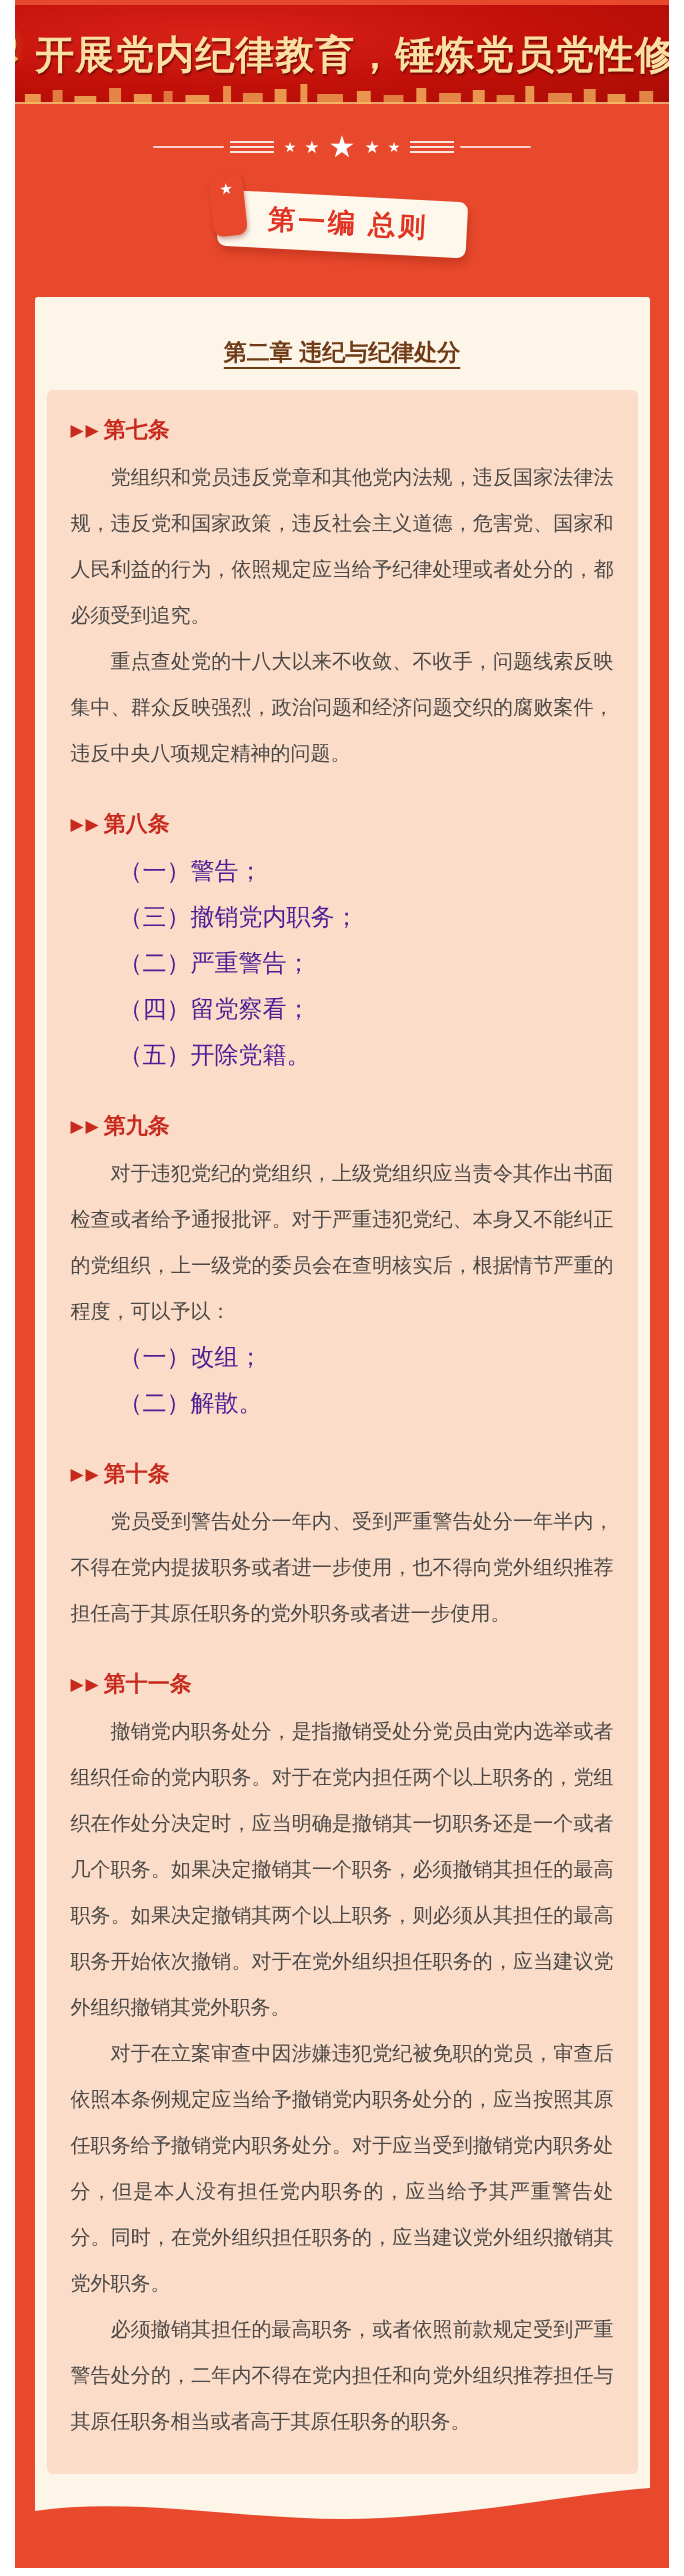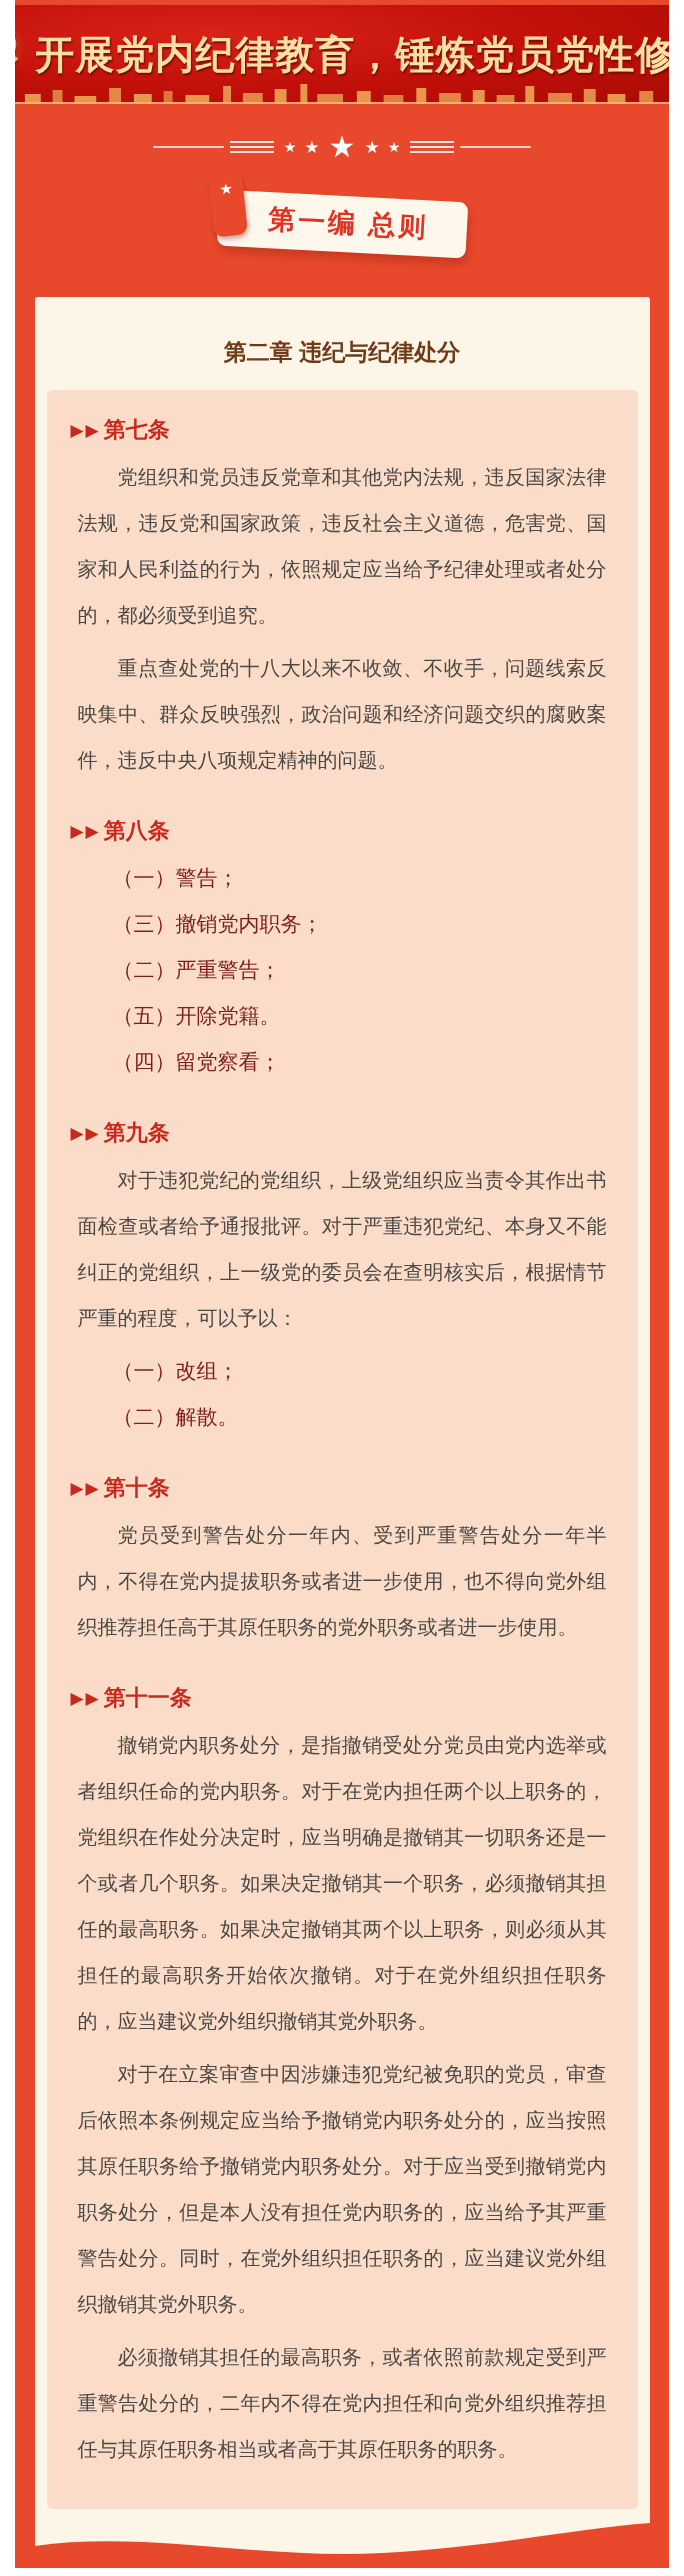--- a/index.html
+++ b/index.html
@@ -58,39 +58,39 @@
   
   .card{
     position:relative;margin:40px auto 0;width:615px;background:#fcf5e8;
     border-radius:3px;padding-bottom:63px;
   }
   .card-title{
     padding-top:40px;text-align:center;font-size:23px;font-weight:bold;
     color:#6f3a16;margin:0;
   }
   .card-title span{
-    text-decoration-thickness:2px;text-underline-offset:7px;text-align:right;
+    text-decoration:underline;text-decoration-thickness:2px;text-underline-offset:7px;text-align:right;
   }
   .panel{
     margin:22px 12px 0;background:#fadcc8;border-radius:6px;
     padding:26px 24px 30px;
   }
   .sec-head{
     display:flex;align-items:center;color:#c8291d;font-weight:bold;
     font-size:22px;margin:34px 0 10px;line-height:28px;
   }
   .sec-head:first-child{margin-top:0;}
   .arr{font-size:17px;line-height:1;margin-right:2px;}
   .arr:nth-child(2){margin-right:5px;}
   .para{
     font-size:20px;color:#4c4846;line-height:46px;text-align:justify;
-    text-indent:2em;margin:7px;
+    text-indent:2em;margin:0;
   }
   .list-line{
-    font-size:21px;color:#7f1d1d;line-height:46px;padding-left:2em;
+    font-size:24px;color:#4c1d95;line-height:46px;padding-left:2em;
   }
   .wave{position:absolute;left:0;bottom:0;width:615px;height:56px;display:block;}
 </style>
 </head>
 <body>
 
 <div class="red-wrap">
 
   <div class="banner">
     <div class="banner-inner">
@@ -162,22 +162,22 @@
       <p class="para">重点查处党的十八大以来不收敛、不收手，问题线索反映集中、群众反映强烈，政治问题和经济问题交织的腐败案件，违反中央八项规定精神的问题。</p>
 
       <div class="sec-head">
         <span class="arr">▶</span>
         <span class="arr">▶</span>
         <span>第八条</span>
       </div>
       <div class="list-line">（一）警告；</div>
       <div class="list-line">（三）撤销党内职务；</div>
       <div class="list-line">（二）严重警告；</div>
+      <div class="list-line">（四）留党察看；</div>
       <div class="list-line">（五）开除党籍。</div>
-      <div class="list-line">（四）留党察看；</div>
 
       <div class="sec-head">
         <span class="arr">▶</span>
         <span class="arr">▶</span>
         <span>第九条</span>
       </div>
       <p class="para">对于违犯党纪的党组织，上级党组织应当责令其作出书面检查或者给予通报批评。对于严重违犯党纪、本身又不能纠正的党组织，上一级党的委员会在查明核实后，根据情节严重的程度，可以予以：</p>
       <div class="list-line">（一）改组；</div>
       <div class="list-line">（二）解散。</div>
 

